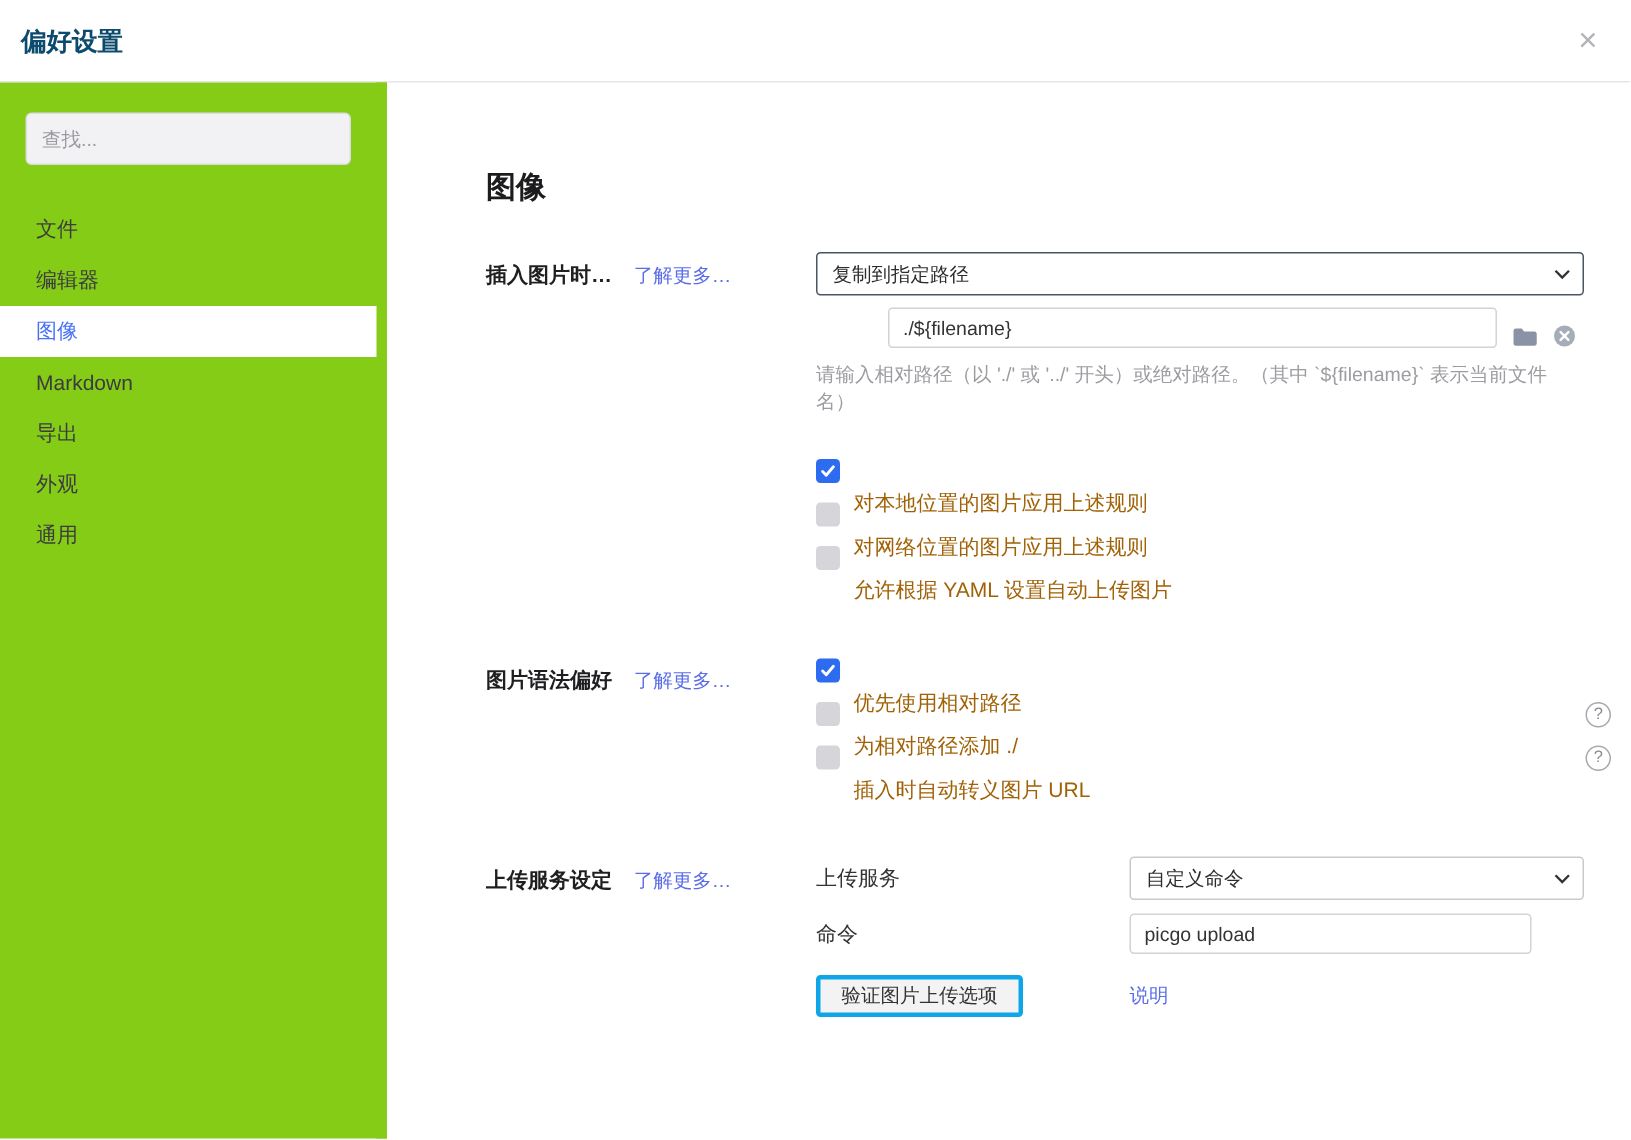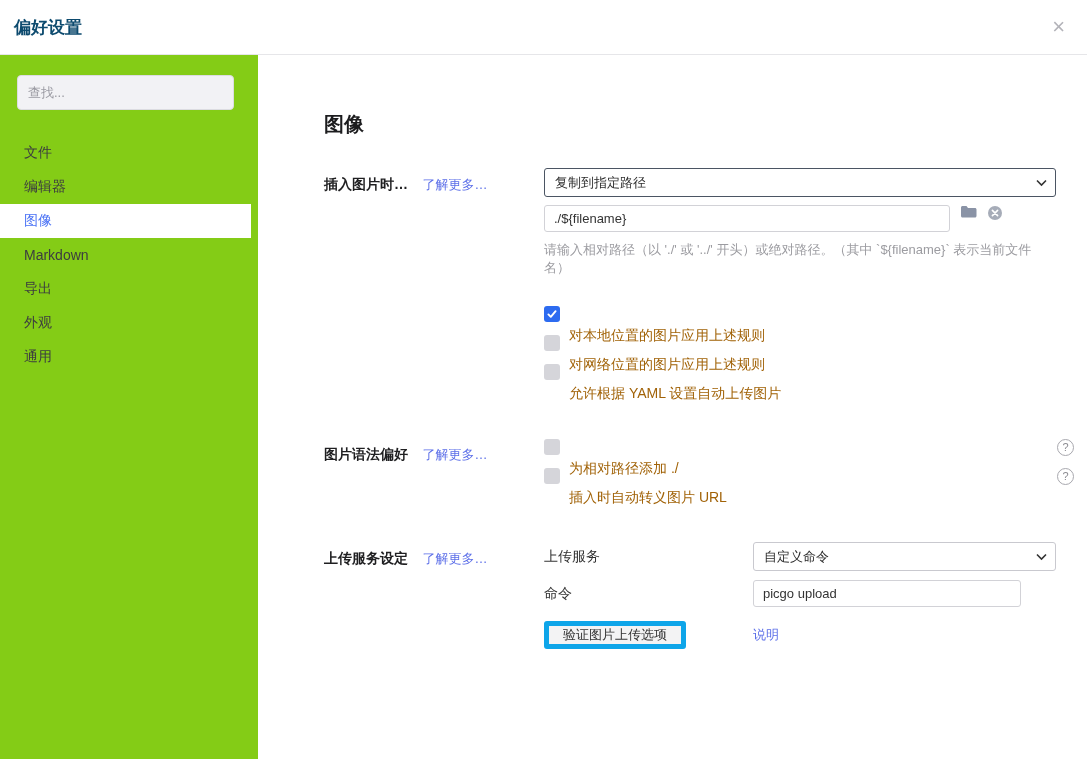--- a/index.html
+++ b/index.html
@@ -42,21 +42,21 @@
 
   
   .select-wrap { position:relative; }
   select { width:100%; height:29px; border:1px solid #4b5563; border-radius:3px; background:#fff;
     font-size:13px; color:#2d2d2d; padding:0 24px 0 10px; appearance:none; -webkit-appearance:none;
     outline:none; font-family:inherit; }
   select.soft { border:1px solid #c9c9cf; }
   .chevron { position:absolute; right:9px; top:50%; transform:translateY(-50%); pointer-events:none; }
 
   
-  .path-row { display:flex; align-items:flex-start; margin-top:8px; }
+  .path-row { display:flex; align-items:flex-end; margin-top:8px;margin-left:48px; }
   .text-input { height:27px; border:1px solid #d2d2d7; border-radius:3px; background:#fff;
     font-size:13px; color:#333; padding:0 9px; outline:none; font-family:inherit; }
   .path-input { width:406px; }
   .icon-btn { margin-left:10px; cursor:pointer; display:inline-flex; }
   .hint { margin-top:9px; font-size:13px; color:#9c9ca1; }
 
   
   .check-group { margin-top:28px; }
   .check-row { display:flex; align-items:center; margin-bottom:11px; height:18px; }
   .cb { width:16px; height:16px; border-radius:3px; background:#d5d5da; display:inline-flex;
@@ -72,21 +72,21 @@
     cursor:pointer; flex:none; }
 
   
   .sub-row { display:flex; align-items:center; margin-bottom:9px; }
   .sub-label { width:209px; font-size:14px; color:#333; flex:none; }
   .upload-select-wrap { width:339px; }
   .command-input { width:268px; }
   .sub-row-bottom { display:flex; align-items:center; margin-top:14px; }
   .btn-cell { width:209px; flex:none; }
   .btn { height:28px; padding:0 14px; font-size:13px; color:#333; background:#f3f3f4;
-    border:5px solid #0ea5e9; border-radius:3px; cursor:pointer; font-family:inherit; }
+    border:3px solid #0ea5e9; border-radius:3px; cursor:pointer; font-family:inherit; }
 </style>
 </head>
 <body>
 
 <div class="topbar">
   <div class="topbar-title">偏好设置</div>
   <div class="close-btn">×</div>
 </div>
 
 <div class="layout">
@@ -169,20 +169,28 @@
         </div>
       </div>
     </div>
 
     <div class="form-row row-2">
       <div class="label-col">
         <span class="section-label">图片语法偏好</span>
         <a class="link">了解更多…</a>
       </div>
       <div class="control-col wide">
+        <div class="check-row">
+          <span class="cb checked">
+            <svg width="12" height="12" viewBox="0 0 12 12">
+                <path d="M2.4 6.4l2.4 2.4 4.8-5.6" fill="none" stroke="#fff" stroke-width="1.9" stroke-linecap="round" stroke-linejoin="round"></path>
+              </svg>
+          </span>
+          <span class="cb-label">优先使用相对路径</span>
+        </div>
         <div class="check-row-split">
           <span class="check-left">
             <span class="cb">
               <svg width="12" height="12" viewBox="0 0 12 12">
                   <path d="M2.4 6.4l2.4 2.4 4.8-5.6" fill="none" stroke="#fff" stroke-width="1.9" stroke-linecap="round" stroke-linejoin="round"></path>
                 </svg>
             </span>
             <span class="cb-label">为相对路径添加 ./</span>
           </span>
           <span class="help-icon">?</span>

